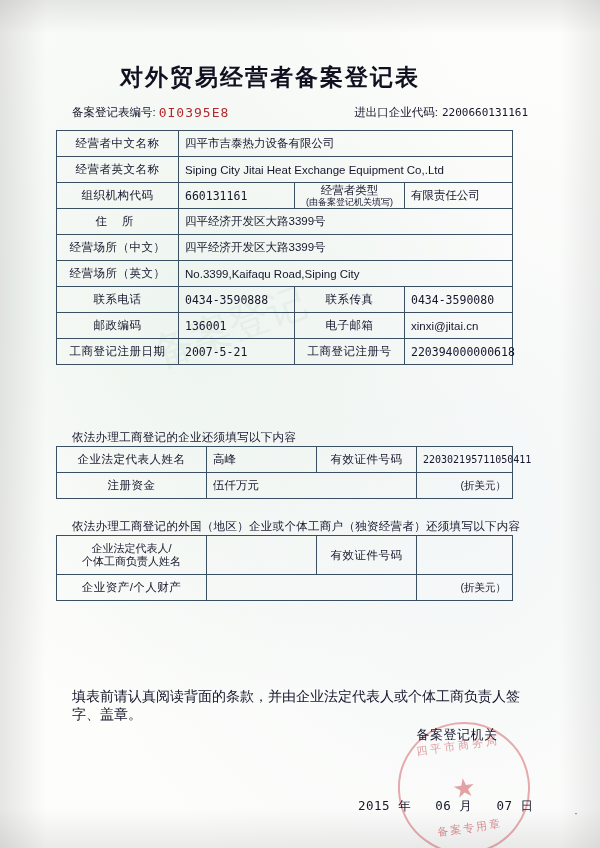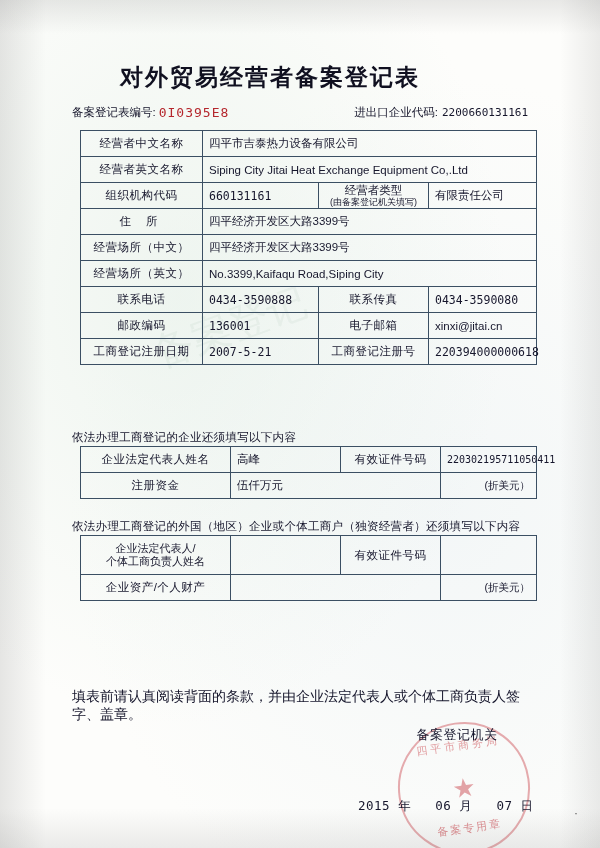--- a/index.html
+++ b/index.html
@@ -85,21 +85,21 @@
   }
   .meta-value {
     margin-left: 4px;
     font-size: 11px;
     color: #16162c;
     font-family: "DejaVu Sans Mono", "Liberation Mono", monospace;
   }
 
   table.form {
     position: absolute;
-    left: 80px;
+    left: 56px;
     top: 130px;
     width: 456px;
     border-collapse: collapse;
     table-layout: fixed;
   }
   table.form td {
     border: 1px solid #3b4f63;
     height: 25px;
     font-size: 11.5px;
     padding: 0 6px;

